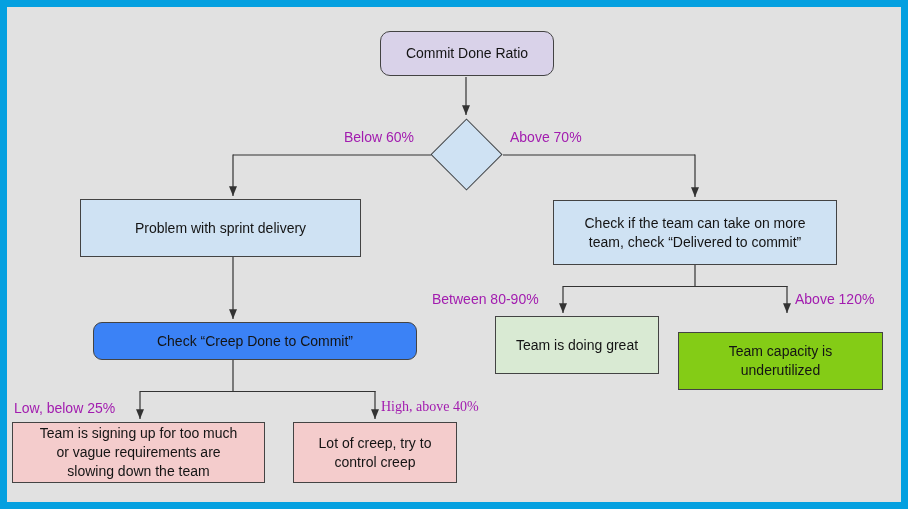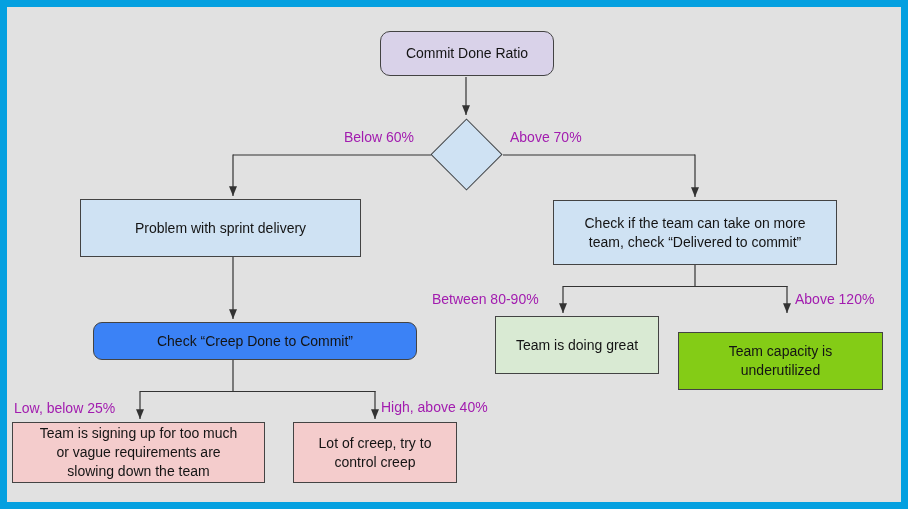--- a/index.html
+++ b/index.html
@@ -114,14 +114,14 @@
   <div class="node" style="left: 671px; top: 309px; width: 205px; height: 58px; background-color: #84cc16; margin-top: 16px;">
     <span class="line">Team capacity is</span>
     <span class="line">underutilized</span>
   </div>
 
   <span class="edge-label" style="left:337px; top:122px;">Below 60%</span>
   <span class="edge-label" style="left:503px; top:122px;">Above 70%</span>
   <span class="edge-label" style="left:425px; top:284px;">Between 80-90%</span>
   <span class="edge-label" style="left:788px; top:284px;">Above 120%</span>
   <span class="edge-label" style="left:7px; top:393px;">Low, below 25%</span>
-  <span class="edge-label" style="left:374px; top:392px;">High, above 40%</span>
+  <span class="edge-label" style="left:374px; top:392px;font-family:Liberation Serif, serif;">High, above 40%</span>
 </div>
 
 </body></html>

